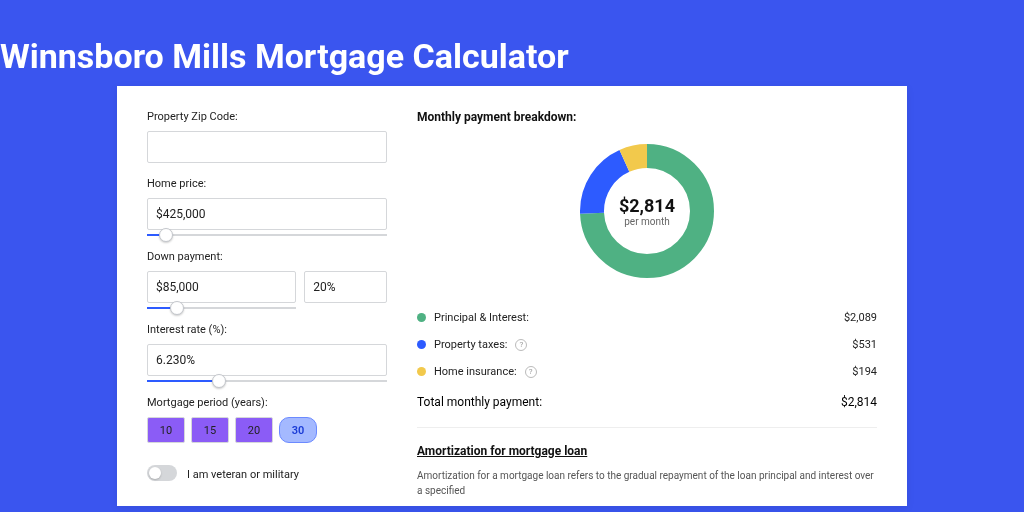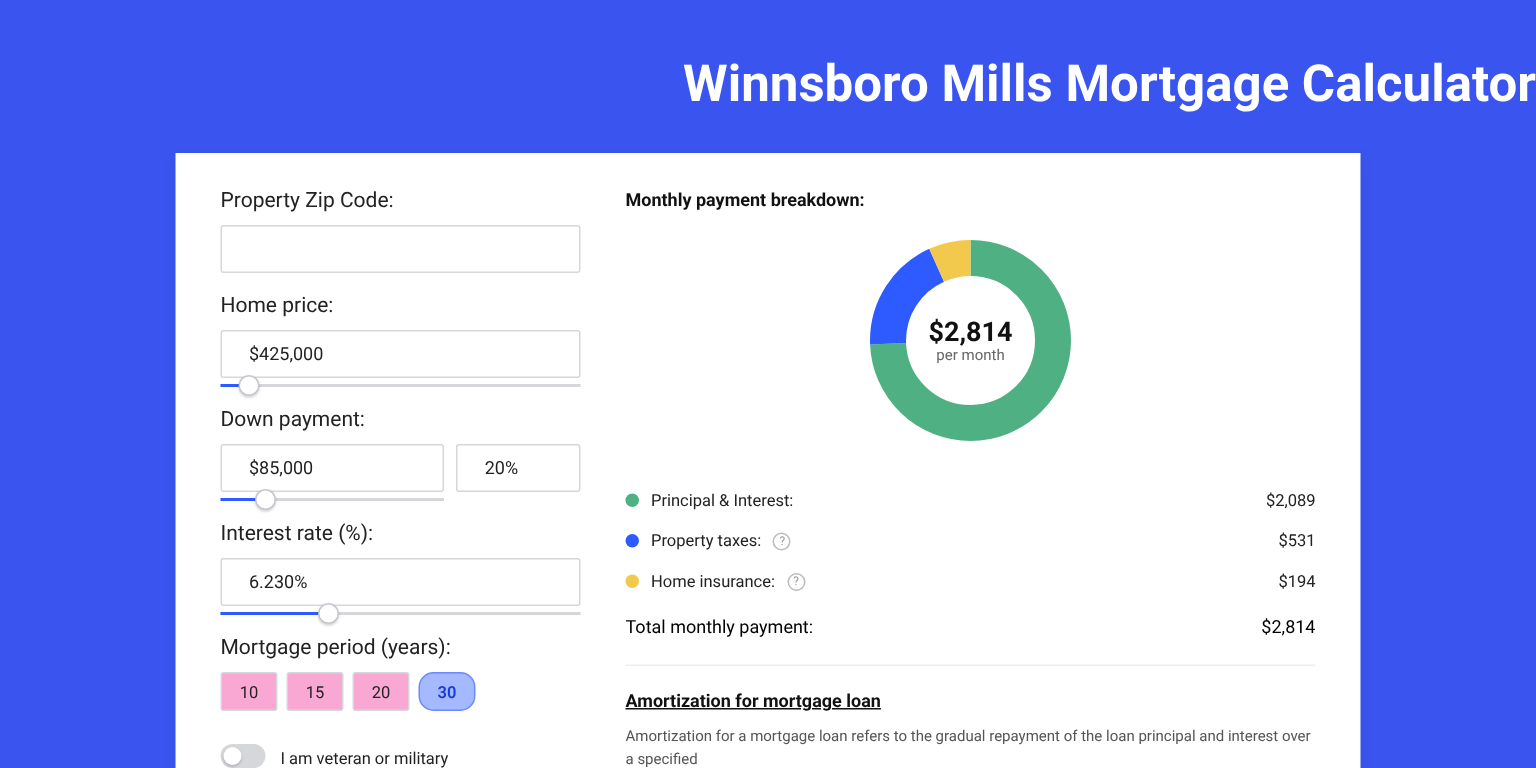--- a/index.html
+++ b/index.html
@@ -1,30 +1,30 @@
 <!DOCTYPE html>
 <html><head>
 <meta charset="utf-8">
 <style>
 *{box-sizing:border-box;margin:0;padding:0;font-family:-apple-system,BlinkMacSystemFont,"Segoe UI",Roboto,Arial,sans-serif;}
 body{width:1024px;height:512px;overflow:hidden;background:#3a55ef;}
-.page-title{color:#fff;font-size:34px;font-weight:700;text-align:right;padding:36px 0 26px;}
+.page-title{color:#fff;font-size:34px;font-weight:700;text-align:left;padding:36px 0 10px;}
 .card{background:#fff;margin:0 auto;width:790px;height:420px;padding:24px 30px 0 30px;display:flex;gap:30px;overflow:hidden;box-shadow:0 2px 8px rgba(0,0,0,.08);}
 .left{flex:0 0 240px;}
 .right{flex:1;display:flex;flex-direction:column;}
-.label{font-size:14px;color:#222;margin-bottom:8px;display:block;}
-.input{width:100%;height:32px;border:1px solid #d5d7da;border-radius:2px;padding:0 18px;font-size:12px;color:#222;background:#fff;}
+.label{font-size:11px;color:#222;margin-bottom:8px;display:block;}
+.input{width:100%;height:32px;border:1px solid #d5d7da;border-radius:2px;padding:0 8px;font-size:12px;color:#222;background:#fff;}
 .field{margin-bottom:14px;position:relative;}
 .slider-track{height:2px;background:#d5d7da;margin-top:4px;position:relative;}
 .slider-fill{position:absolute;left:0;top:0;height:2px;background:#2d5bff;}
 .slider-thumb{position:absolute;top:-6px;width:14px;height:14px;border-radius:50%;background:#fff;border:1px solid #c4c7cc;box-shadow:0 1px 2px rgba(0,0,0,.2);}
 .row{display:flex;gap:8px;}
 .row .input-wrap{flex:1;position:relative;}
 .periods{display:flex;gap:0;}
-.period-btn{width:38px;height:26px;border:1px solid #d5d7da;background:#f9a8d4;font-size:11px;color:#222;cursor:pointer;margin-right:6px;border-radius:2px;}
+.period-btn{width:38px;height:26px;border:1px solid #d5d7da;background:#8b5cf6;font-size:11px;color:#222;cursor:pointer;margin-right:6px;border-radius:2px;}
 .period-btn.active{background:#a4b9ff;border-color:#6b8aff;color:#1a3bd6;font-weight:600;border-radius:10px;}
 .toggle-row{display:flex;align-items:flex-end;gap:10px;margin-top:22px;}
 .toggle{width:30px;height:16px;border-radius:8px;background:#d5d7da;position:relative;}
 .toggle::after{content:"";position:absolute;width:12px;height:12px;border-radius:50%;background:#fff;top:2px;left:2px;box-shadow:0 1px 2px rgba(0,0,0,.2);}
 .toggle-label{font-size:11px;color:#222;}
 .section-title{font-size:12px;font-weight:700;color:#111;margin-bottom:12px;}
 .donut-wrap{display:flex;justify-content:center;margin-bottom:18px;}
 .donut{position:relative;width:150px;height:150px;}
 .donut svg{transform:rotate(-90deg);}
 .donut-center{position:absolute;inset:0;display:flex;flex-direction:column;align-items:center;justify-content:center;}

